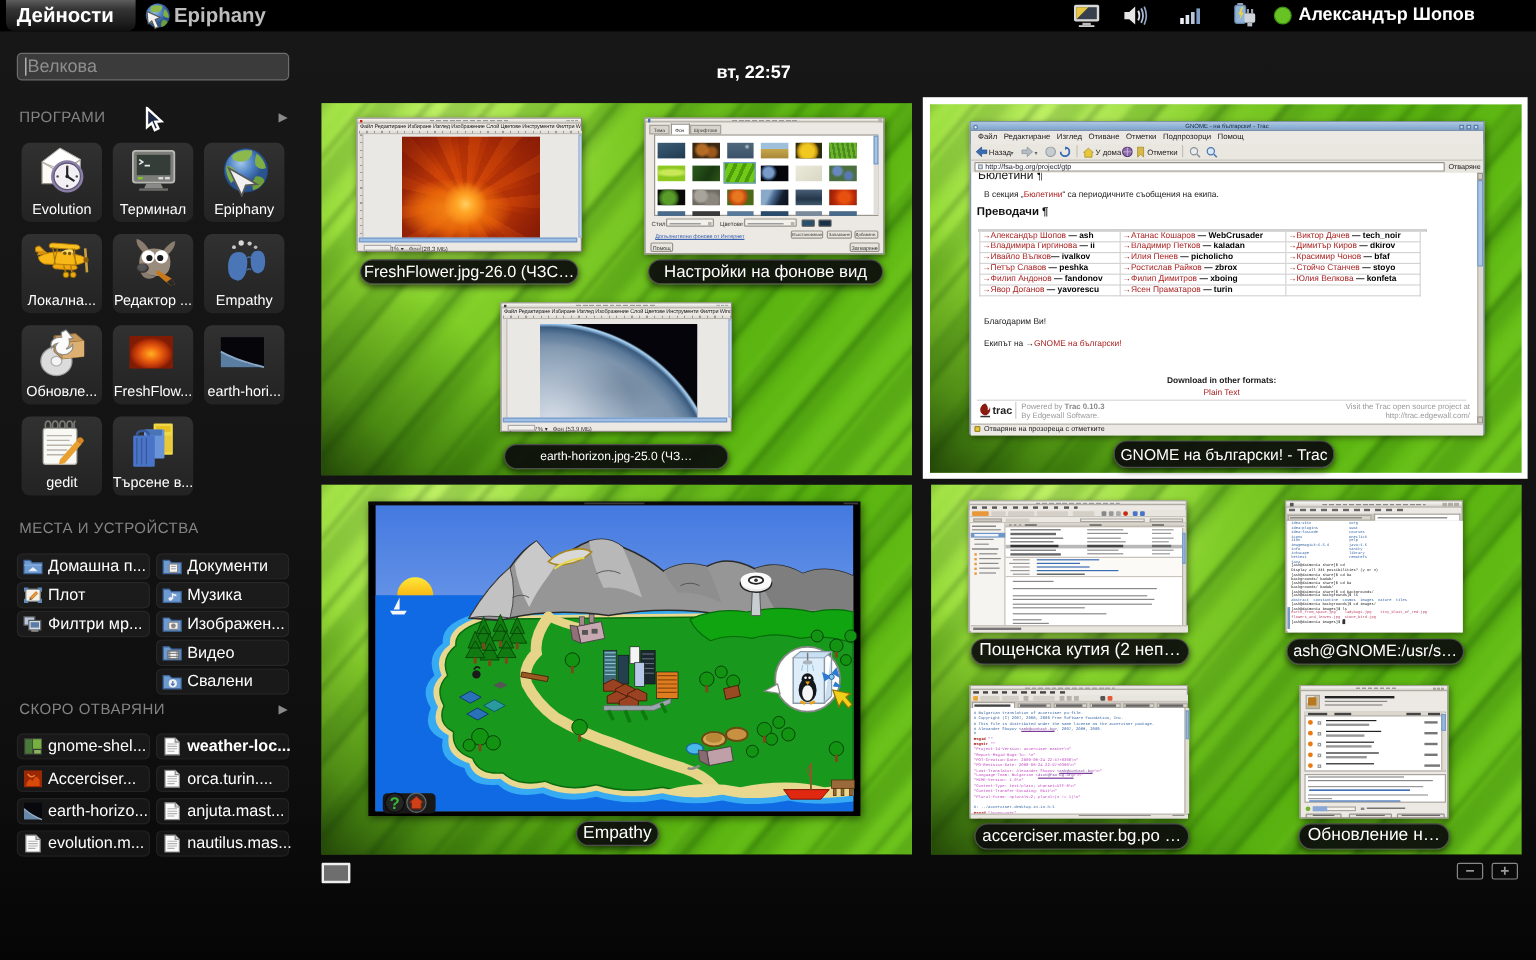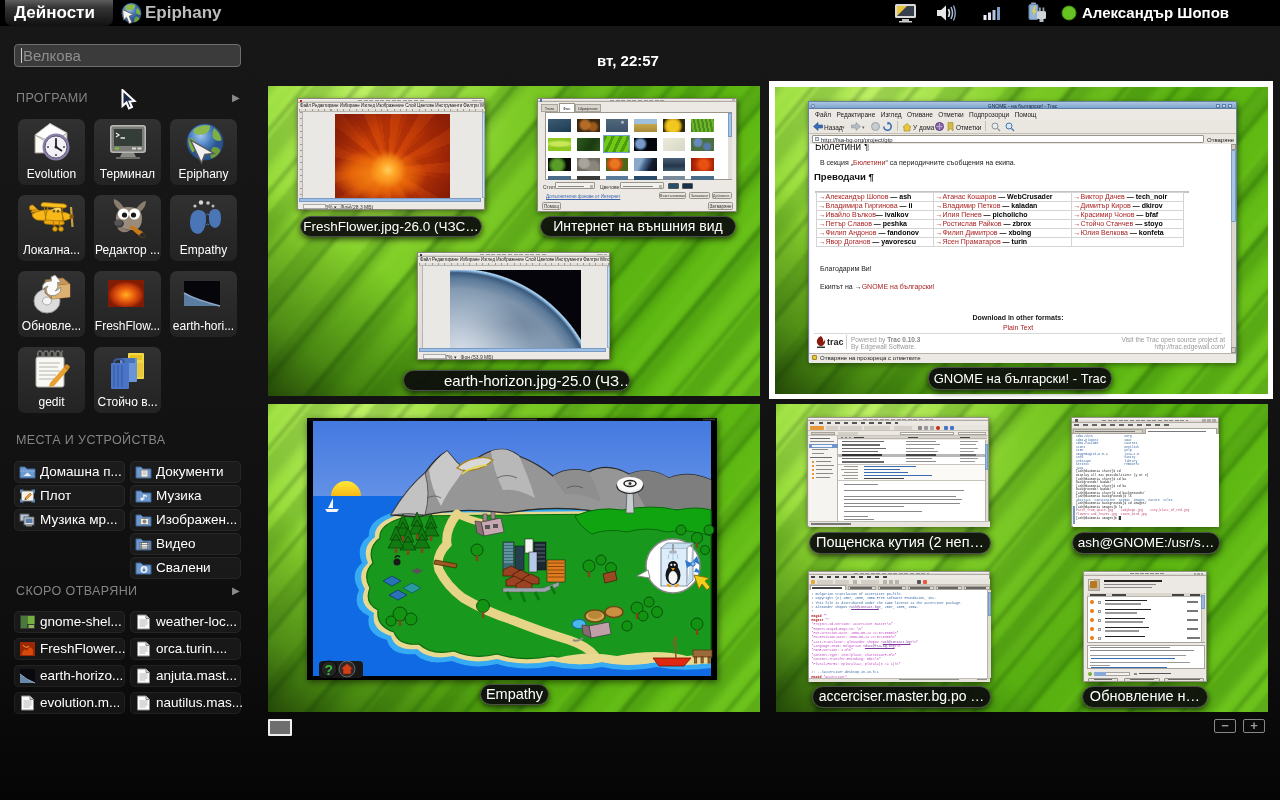--- a/index.html
+++ b/index.html
@@ -285,21 +285,21 @@
       <svg width="44" height="46" viewBox="0 0 44 46">
   <rect x="22" y="4" width="16" height="26" rx="1" fill="#f0d848"></rect>
   <rect x="24" y="6" width="12" height="5" fill="#e8c020"></rect>
   <rect x="30" y="14" width="7" height="14" fill="#e8c838"></rect>
   <rect x="14" y="9" width="17" height="24" rx="1" fill="#6a94d8"></rect>
   <rect x="16" y="9" width="13" height="5" fill="#4a74b8"></rect>
   <rect x="5" y="14" width="18" height="26" rx="1" fill="#4a74c8"></rect>
   <path d="M8 14 Q8 10 13 10 Q18 10 18 14" fill="none" stroke="#38589a" stroke-width="2"></path>
   <path d="M8 16 L8 38 M12 16 L12 38 M16 16 L16 38" stroke="#38589a" stroke-width="1"></path>
  </svg>
-      <b>Стойчо в...</b>
+      <b>Търсене в...</b>
     </div>
 </div>
 <div id="places">
 <div class="pitem" style="left:14px;top:461px;">
       <svg width="17" height="16" viewBox="0 0 17 16">
         <path d="M1 3 L6 3 L8 5 L16 5 L16 14 L1 14 Z" fill="#6d9ad1" stroke="#3d6498"></path>
         <path d="M1 7 L16 7" stroke="#89aedb"></path>
         <path d="M4.5 12 L8.5 8.5 L12.5 12 Z" fill="#e8eef6"></path>
       </svg>
       <em>Домашна п...</em>
@@ -330,21 +330,21 @@
       </svg>
       <em>Музика</em>
     </div>
 <div class="pitem" style="left:14px;top:509px;">
       <svg width="17" height="16" viewBox="0 0 17 16">
         <rect x="1" y="2" width="9" height="7" fill="#b8c4d8" stroke="#55585c"></rect>
         <rect x="5" y="5" width="10" height="8" fill="#d8dde4" stroke="#55585c"></rect>
         <rect x="6.5" y="6.5" width="7" height="4.5" fill="#5a7da8"></rect>
         <rect x="7" y="13" width="6" height="1.5" fill="#888"></rect>
       </svg>
-      <em>Музика мр...</em>
+      <em>Филтри мр...</em>
     </div>
 <div class="pitem" style="left:130px;top:509px;text-align:right;">
       <svg width="17" height="16" viewBox="0 0 17 16">
         <path d="M1 3 L6 3 L8 5 L16 5 L16 14 L1 14 Z" fill="#6d9ad1" stroke="#3d6498"></path>
         <rect x="5.5" y="6.5" width="8" height="6" rx="1" fill="#f0f0f0" stroke="#888"></rect>
         <circle cx="9.5" cy="9.5" r="2" fill="#888"></circle>
       </svg>
       <em>Изображен...</em>
     </div>
 <div class="pitem" style="left:130px;top:533px;">
@@ -367,35 +367,35 @@
 <div id="recent">
 <div class="pitem" style="left:14px;top:611px;">
       <svg width="17" height="16" viewBox="0 0 17 16">
         <rect x="1" y="1" width="15" height="14" fill="#3a3a3a"></rect>
         <rect x="2" y="2" width="6" height="12" fill="#4a7a3a"></rect>
         <rect x="8.5" y="2" width="7" height="8" fill="#77b03f"></rect>
         <rect x="9.5" y="11" width="5.5" height="3" fill="#88b858"></rect>
       </svg>
       <em>gnome-shel...</em>
     </div>
-<div class="pitem" style="left:130px;top:611px;">
+<div class="pitem" style="left:130px;top:611px;font-weight:bold;">
       <svg width="17" height="16" viewBox="0 0 17 16">
         <path d="M2.5 1 L11 1 L14.5 4.5 L14.5 15 L2.5 15 Z" fill="#fcfcfc" stroke="#8a8a8a"></path>
         <path d="M11 1 L11 4.5 L14.5 4.5" fill="#d8d8d8" stroke="#8a8a8a"></path>
         <path d="M4.5 6 L12.5 6 M4.5 8 L12.5 8 M4.5 10 L12.5 10 M4.5 12 L10.5 12" stroke="#b0b0b0" stroke-width="0.9"></path>
       </svg>
       <em>weather-loc...</em>
     </div>
 <div class="pitem" style="left:14px;top:638px;">
       <svg width="17" height="16" viewBox="0 0 17 16">
         <rect x="1" y="1" width="15" height="14" fill="#9a2804"></rect>
         <path d="M3 12 Q6 6 8 10 Q11 3 14 9 L14 14 L3 14 Z" fill="#d84a0a"></path>
         <path d="M4 4 Q7 8 10 5" stroke="#f08030" stroke-width="1.2" fill="none"></path>
       </svg>
-      <em>FreshFlower...</em>
+      <em>Accerciser...</em>
     </div>
 <div class="pitem" style="left:130px;top:638px;">
       <svg width="17" height="16" viewBox="0 0 17 16">
         <path d="M2.5 1 L11 1 L14.5 4.5 L14.5 15 L2.5 15 Z" fill="#fcfcfc" stroke="#8a8a8a"></path>
         <path d="M11 1 L11 4.5 L14.5 4.5" fill="#d8d8d8" stroke="#8a8a8a"></path>
         <path d="M4.5 6 L12.5 6 M4.5 8 L12.5 8 M4.5 10 L12.5 10 M4.5 12 L10.5 12" stroke="#b0b0b0" stroke-width="0.9"></path>
       </svg>
       <em>orca.turin....</em>
     </div>
 <div class="pitem" style="left:14px;top:665px;">
@@ -537,22 +537,22 @@
    radial-gradient(ellipse 55% 40% at 42% 68%, rgba(90,110,135,0.5) 0%, rgba(0,0,0,0) 70%),
    radial-gradient(circle 147px at 4% 179%, #aebdcd 0%, #93a7bb 55%, #7e95ad 86%, #5c7a9a 93%, #3a5a7c 96.8%, #8cb8e0 98.4%, #b2d8f4 99.2%, rgba(0,0,0,0) 100%),
    #04040a;"></div>
  <div style="left:188.5px;top:13px;width:3.5px;height:82px;background:#c8ddf4;border:0.5px solid #98aec8;"></div>
  <div style="left:1px;top:95px;width:187px;height:3.5px;background:#9dbfe8;border:1px solid #7a9cc4;"></div>
  <div class="t5" style="left:7px;top:101px;color:#333;">px ▾&nbsp;&nbsp; 16.7% ▾&nbsp;&nbsp; Фон (53,9 МБ)</div>
  <div style="left:5px;top:100.5px;width:23px;height:5.5px;border:0.5px solid #aaa;background:#f2f0ec;"></div>
 </div>
 
 <div class="pl" style="left:300px;top:216px;width:180px;height:19px;line-height:19px;font-size:13.5px;">FreshFlower.jpg-26.0 (ЧЗС…</div>
-<div class="pl" style="left:540px;top:216px;width:194px;height:19px;line-height:19px;font-size:14px;">Интернет на външния вид</div>
-<div class="pl" style="left:403px;top:370px;width:185px;height:19px;line-height:19px;font-size:15px;padding-left:40px;">earth-horizon.jpg-25.0 (ЧЗ…</div>
+<div class="pl" style="left:540px;top:216px;width:194px;height:19px;line-height:19px;font-size:14px;">Настройки на фонове вид</div>
+<div class="pl" style="left:420px;top:370px;width:185px;height:19px;line-height:19px;font-size:10px;">earth-horizon.jpg-25.0 (ЧЗ…</div>
 
 <div class="win" id="browser" style="left:808px;top:101px;width:429px;height:261px;border-color:#6a81a0;">
  <div style="left:0;right:0;top:0;height:7px;background:linear-gradient(#aac6e2,#7fa5cd);border-bottom:1px solid #5a7ca6;"></div>
  <div style="left:2px;top:1.5px;width:4px;height:4px;border-radius:2px;background:#e8f0f8;border:0.5px solid #5a7ca6;"></div>
  <div style="left:0;right:0;top:1px;text-align:center;font-size:5px;color:#16283c;">GNOME - на български! - Trac</div>
  <div style="right:16px;top:1.5px;width:4.5px;height:4.5px;background:linear-gradient(#d8e6f4,#a8c4e0);border:0.5px solid #5a7ca6;"></div>
  <div style="right:10px;top:1.5px;width:4.5px;height:4.5px;background:linear-gradient(#d8e6f4,#a8c4e0);border:0.5px solid #5a7ca6;"></div>
  <div style="right:4px;top:1.5px;width:4.5px;height:4.5px;background:linear-gradient(#d8e6f4,#a8c4e0);border:0.5px solid #5a7ca6;"></div>
  <div class="t6" style="left:6px;top:9px;">Файл&nbsp;&nbsp; Редактиране&nbsp;&nbsp; Изглед&nbsp;&nbsp; Отиване&nbsp;&nbsp; Отметки&nbsp;&nbsp; Подпрозорци&nbsp;&nbsp; Помощ</div>
  <div style="left:0;top:17.5px;width:427px;height:14px;background:#eae7e1;border-bottom:1px solid #c4c0b8;"></div>

